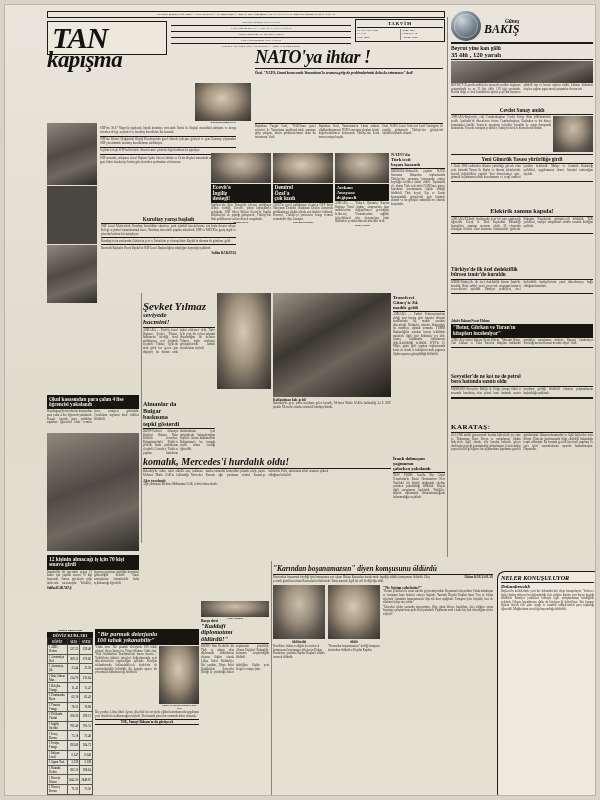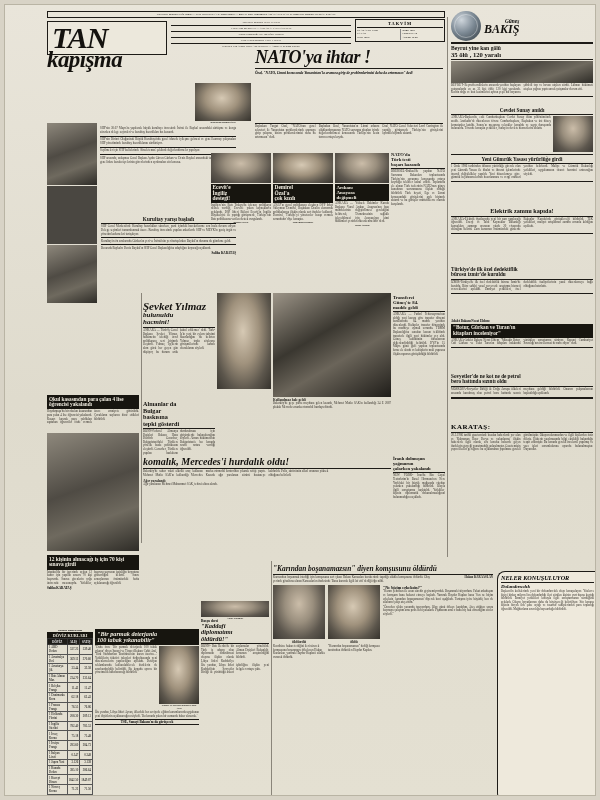--- a/index.html
+++ b/index.html
@@ -314,21 +314,21 @@
   <div class="col" style="left:386px; top:148px; width:54px;">
     <div class="h-xs" style="font-size:4.6px;">NATO'da</div>
     <div class="h-xs" style="font-size:4.6px;">Türk testi</div>
     <div class="h-xs" style="font-size:4.6px;">başarı kazandı</div>
     <div class="rule" style="margin:1px 0;"></div>
     <div class="xtiny">BRÜKSEL-Brüksel'de yapılan NATO Savunma Bakanları toplantısında Türkiye'nin savunma konusunda ortaya koyduğu teklifler kabul edildi. Toplantıda ele alınan Türk tezlerinin NATO'nun güney kanadının savunmasına ilişkin olduğu bildirildi. Türk heyeti, Ege ve Limni konusundaki görüşlerini açık biçimde aktardı ve bu görüşler müttefiklerce olumlu karşılandı.</div>
   </div>
 
   <div class="col" style="left:138px; top:296px; width:72px;">
     <div class="h-mid" style="font-size:11px;">Şevket Yılmaz</div>
-    <div class="h-mid" style="font-size:7px;">bulunuldu</div>
+    <div class="h-mid" style="font-size:7px;">seviyede</div>
     <div class="h-mid" style="font-size:7px;">hacmini!</div>
     <div class="rule" style="margin:1px 0;"></div>
     <div class="xtiny" style="column-count:2; column-gap:2px;">ANKARA — Türk-İş Genel Başkanı Şevket Yılmaz, hükümetin izlediği ücret politikasını sert biçimde eleştirdi. Yılmaz, 'İşçilerin alım gücü her geçen gün düşüyor, bu durum artık kabul edilemez' dedi. Türk-İş'in yeni bir eylem takvimi hazırladığını da belirten Yılmaz, toplu sözleşme görüşmelerinde kararlı olacaklarını söyledi.</div>
   </div>
 
   <div class="col" style="left:212px; top:288px; width:54px;">
     <div class="photo face2" style="height:96px;"></div>
   </div>
 
   <div class="col" style="left:268px; top:288px; width:118px;">

